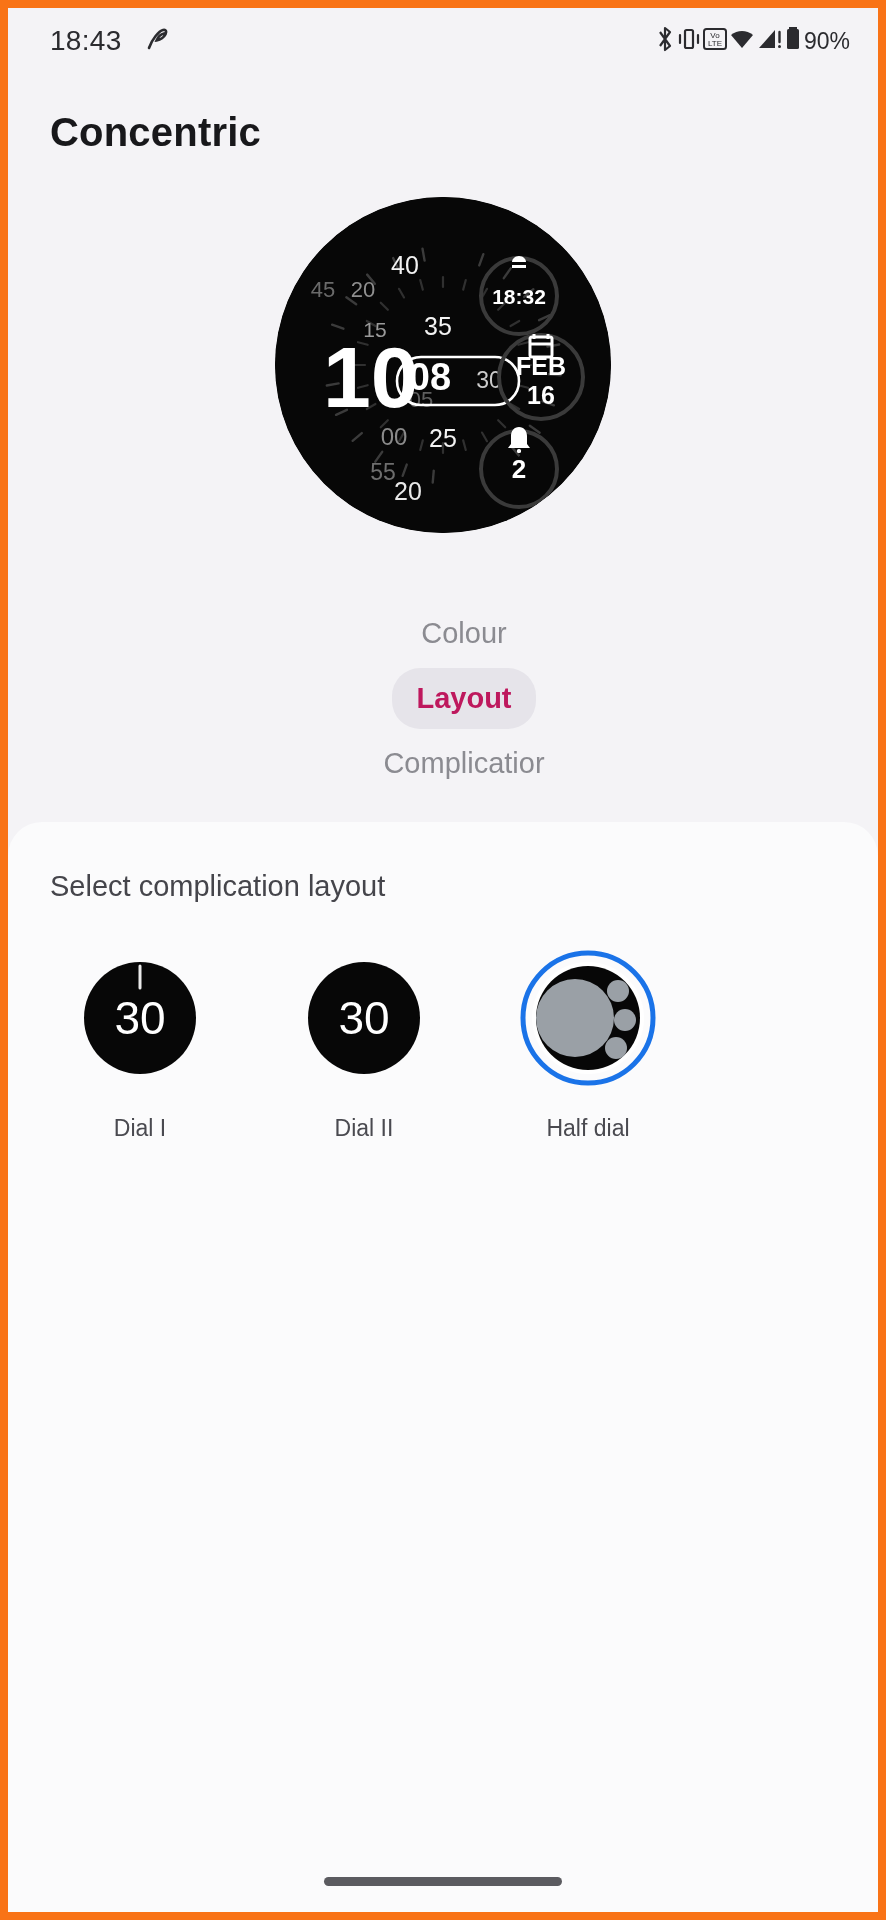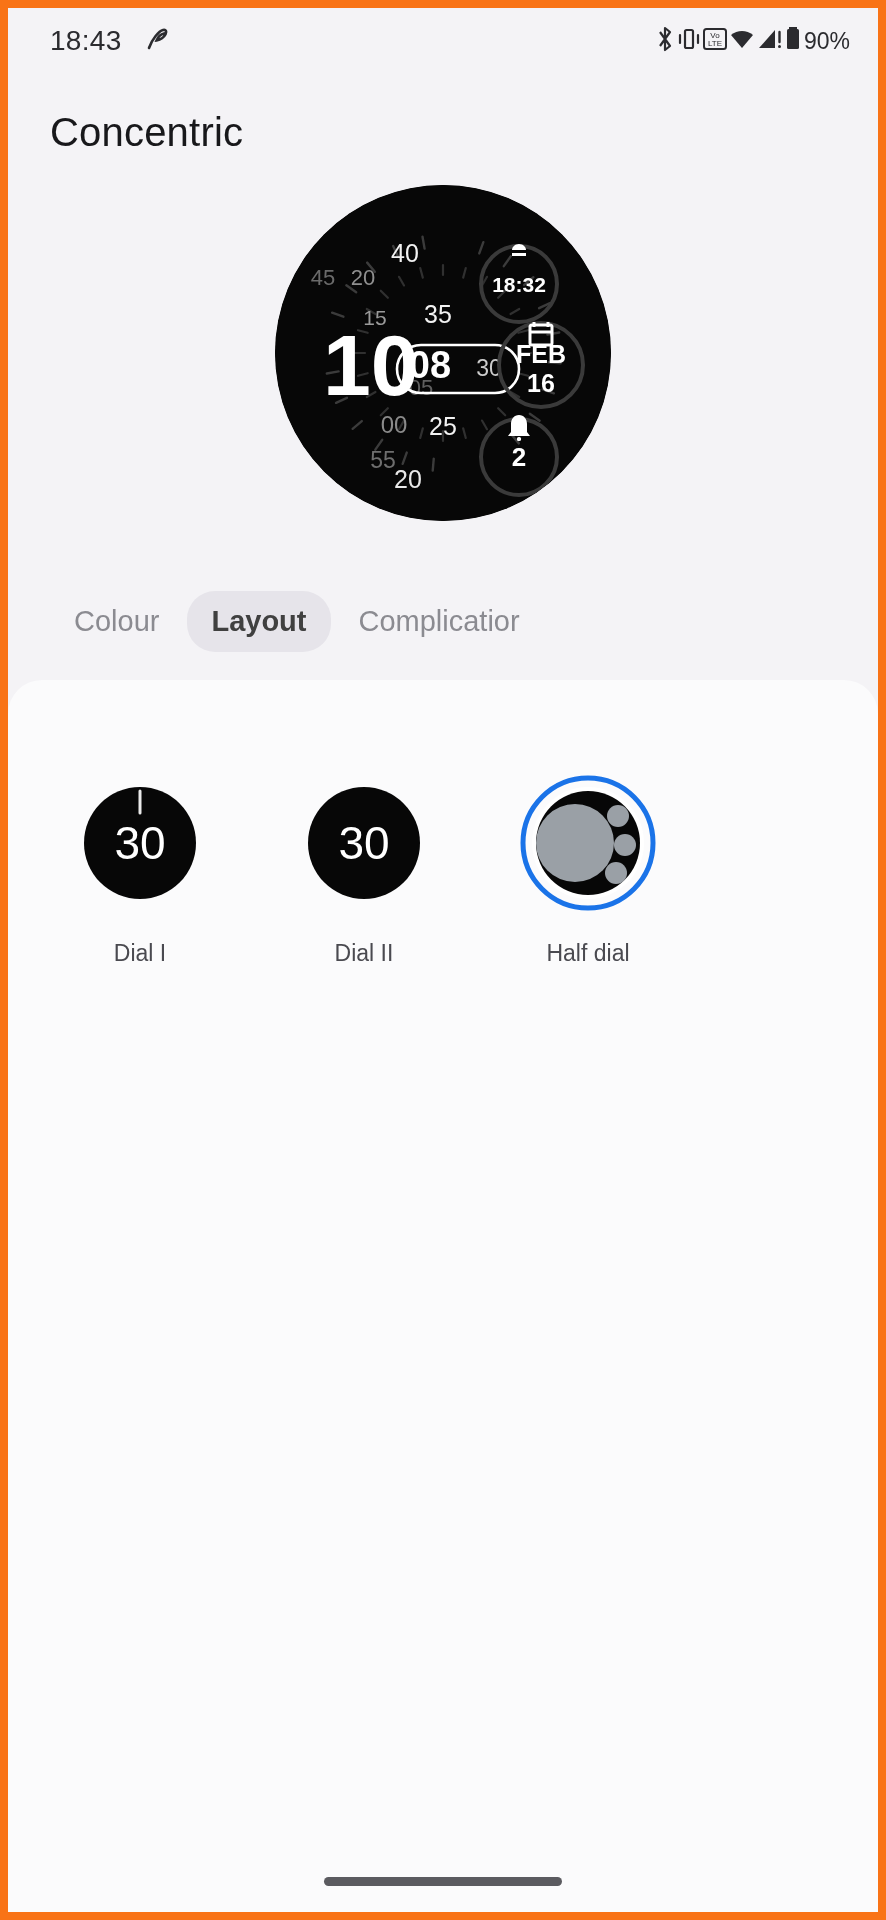--- a/index.html
+++ b/index.html
@@ -50,23 +50,23 @@
   }
   .sb-icon { display: block; }
   .sb-battery-text {
     font-size: 23px;
     color: #2b2b2f;
     margin-left: 2px;
   }
 
   
   .title {
-    margin: 36px 0 0 42px;
+    margin: 36px 0 12px 42px;
     font-size: 40px;
-    font-weight: normal;
+    font-weight: bold;
     color: #18181b;
     letter-spacing: .2px;
   }
 
   
   .preview-wrap {
     display: flex;
     justify-content: center;
     margin-top: 30px;
   }
@@ -82,30 +82,31 @@
 
   
   .tabs {
     margin-top: 70px;
     padding-left: 42px;
     display: flex;
     align-items: center;
     gap: 4px;
     white-space: nowrap;
     overflow: hidden;
+    flex-direction: column;
   }
   .tab {
     font-size: 29px;
     color: #8b8b91;
     padding: 14px 24px;
     border-radius: 28px;
     flex: 0 0 auto;
   }
   .tab.active {
-    color: #404040;
+    color: #be185d;
     font-weight: bold;
     background: #e6e4ea;
   }
 
   
   .sheet {
     margin-top: 28px;
     background: #fbfbfc;
     border-radius: 34px 34px 0 0;
     flex: 1 1 auto;
@@ -427,20 +428,21 @@
     </div>
   </div>
 
   <div class="tabs">
     <div class="tab">Colour</div>
     <div class="tab active">Layout</div>
     <div class="tab">Complicatior</div>
   </div>
 
   <div class="sheet">
+    <div class="sheet-heading">Select complication layout</div>
 
     <div class="options">
 
       <div class="option">
         <div class="option-thumb">
           <svg width="128" height="128" viewBox="0 0 128 128">
             <circle cx="64" cy="64" r="56" fill="#070707"></circle>
             <line x1="64" y1="12" x2="64" y2="34" stroke="#e9e9e9" stroke-width="3" stroke-linecap="round"></line>
             <text x="64" y="80" font-family="Liberation Sans, sans-serif" font-size="46" fill="#ffffff" text-anchor="middle">30</text>
           </svg>

